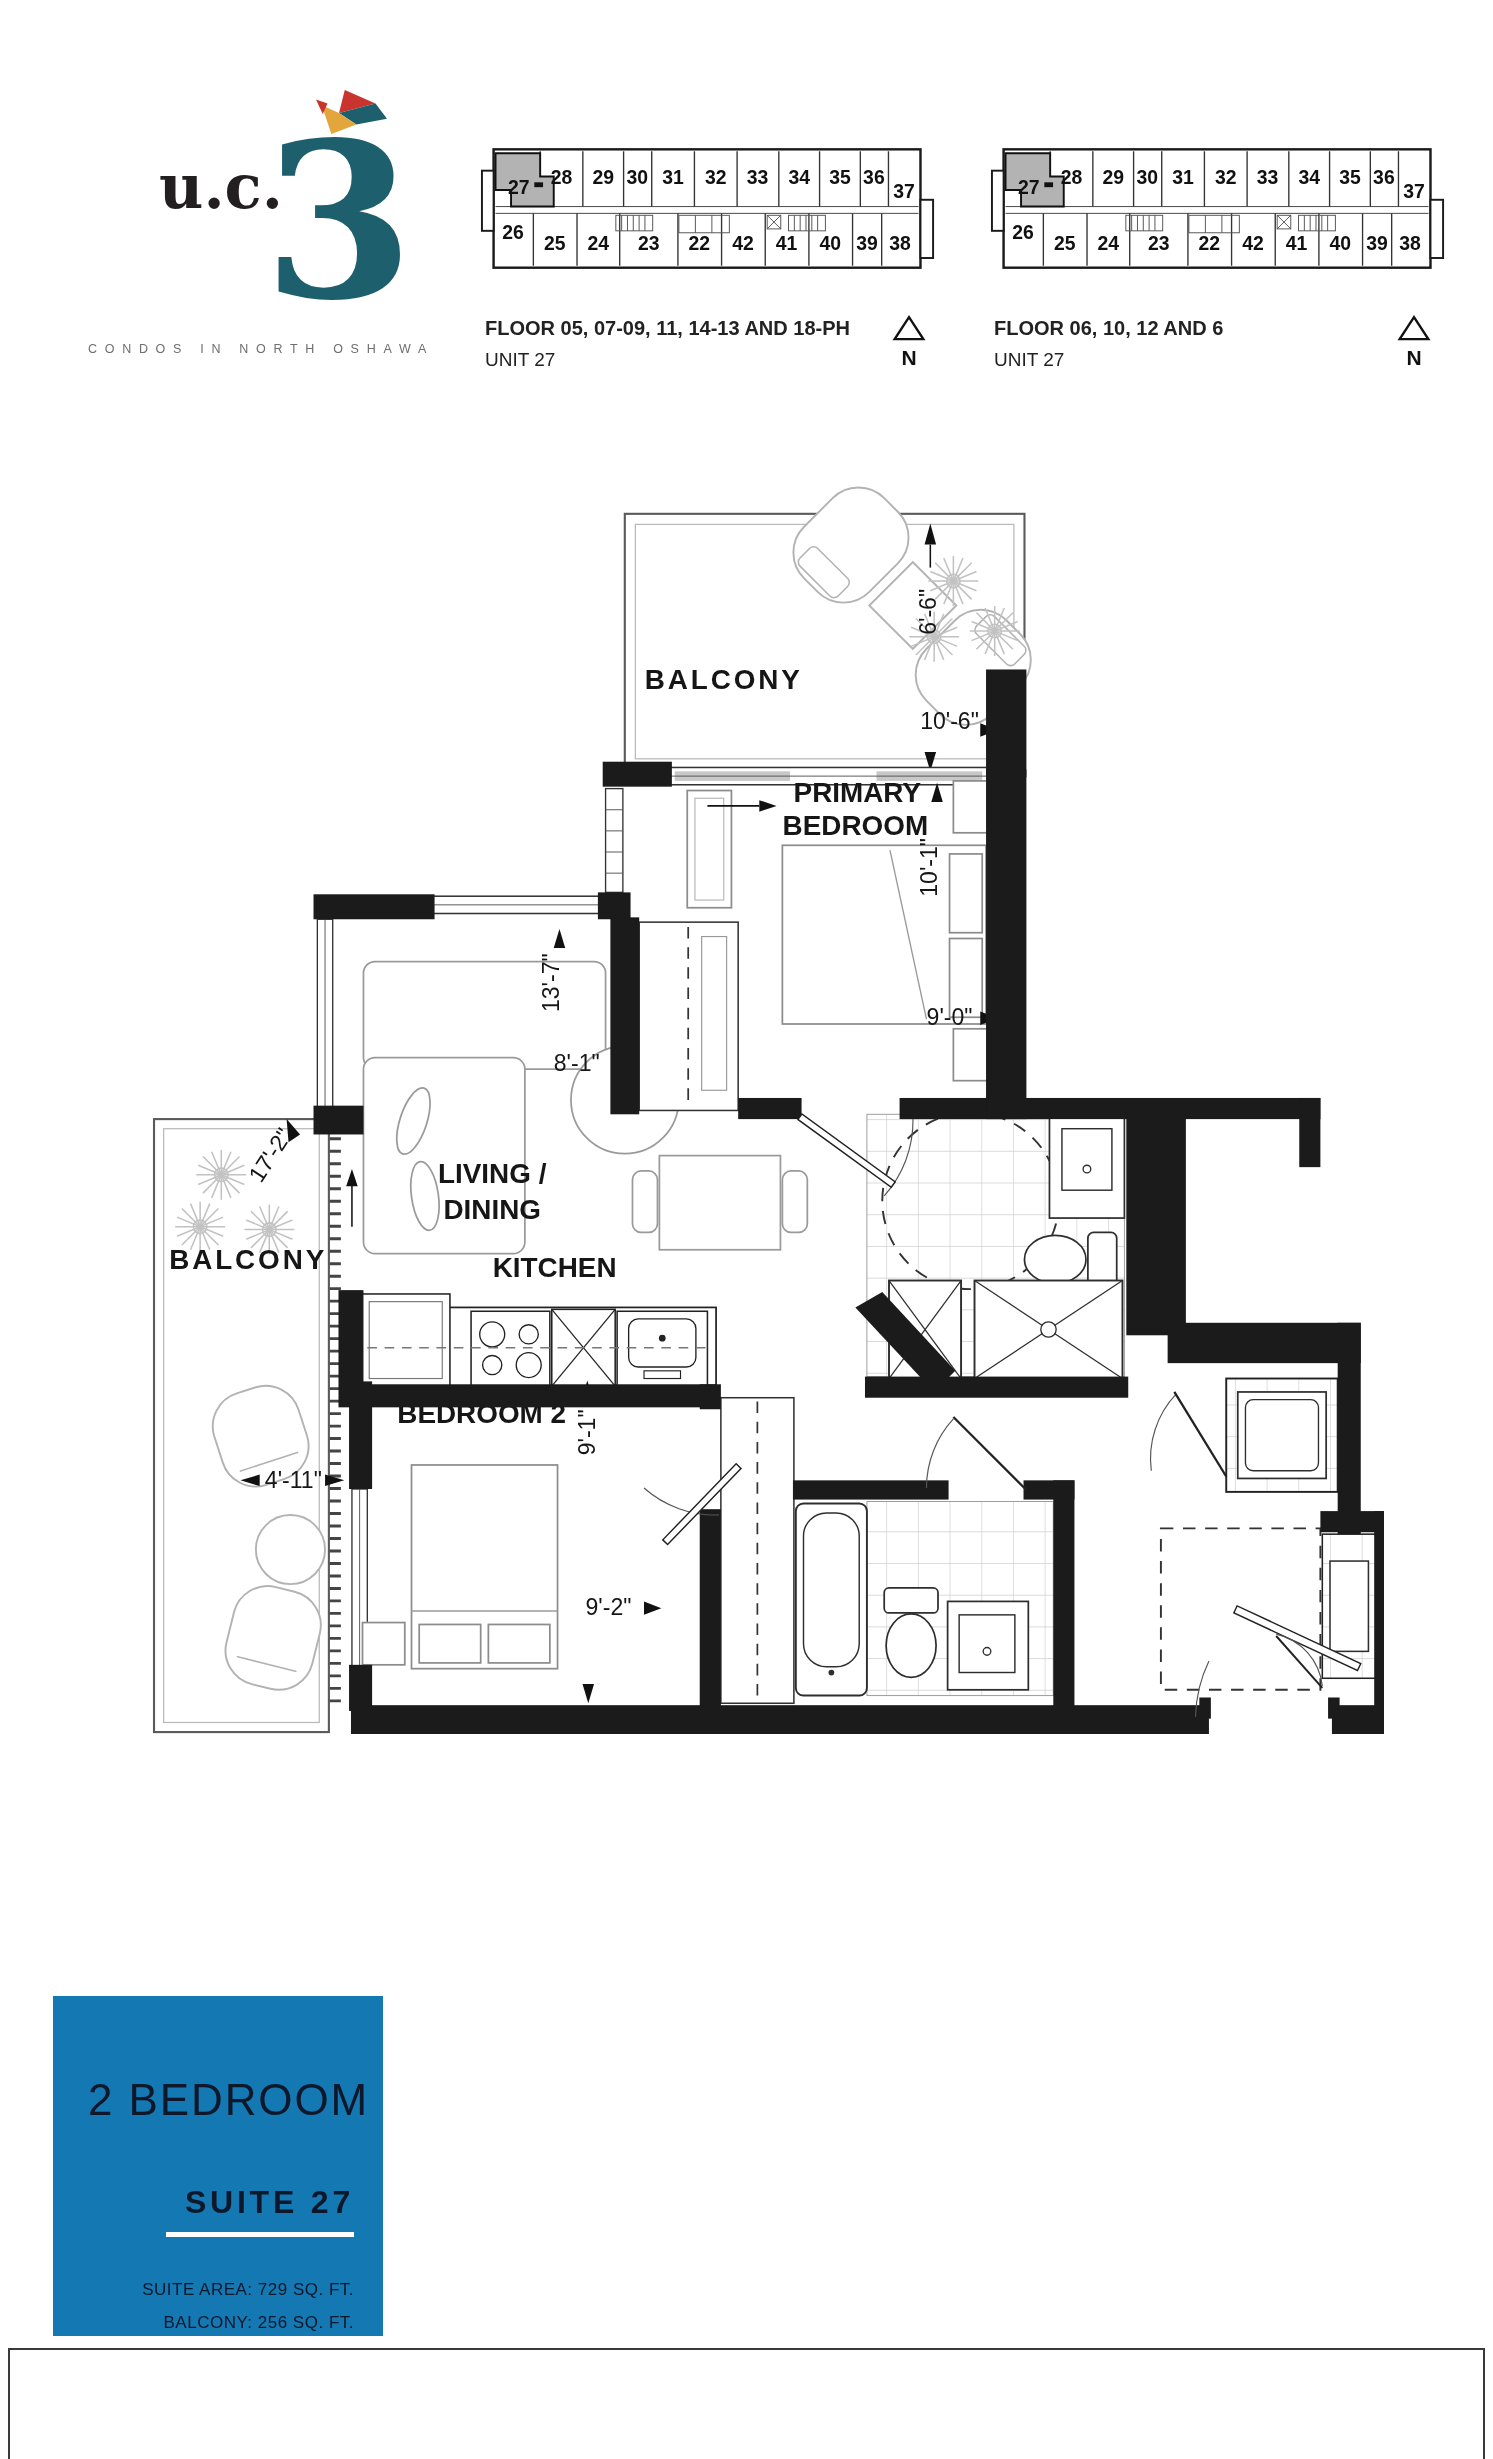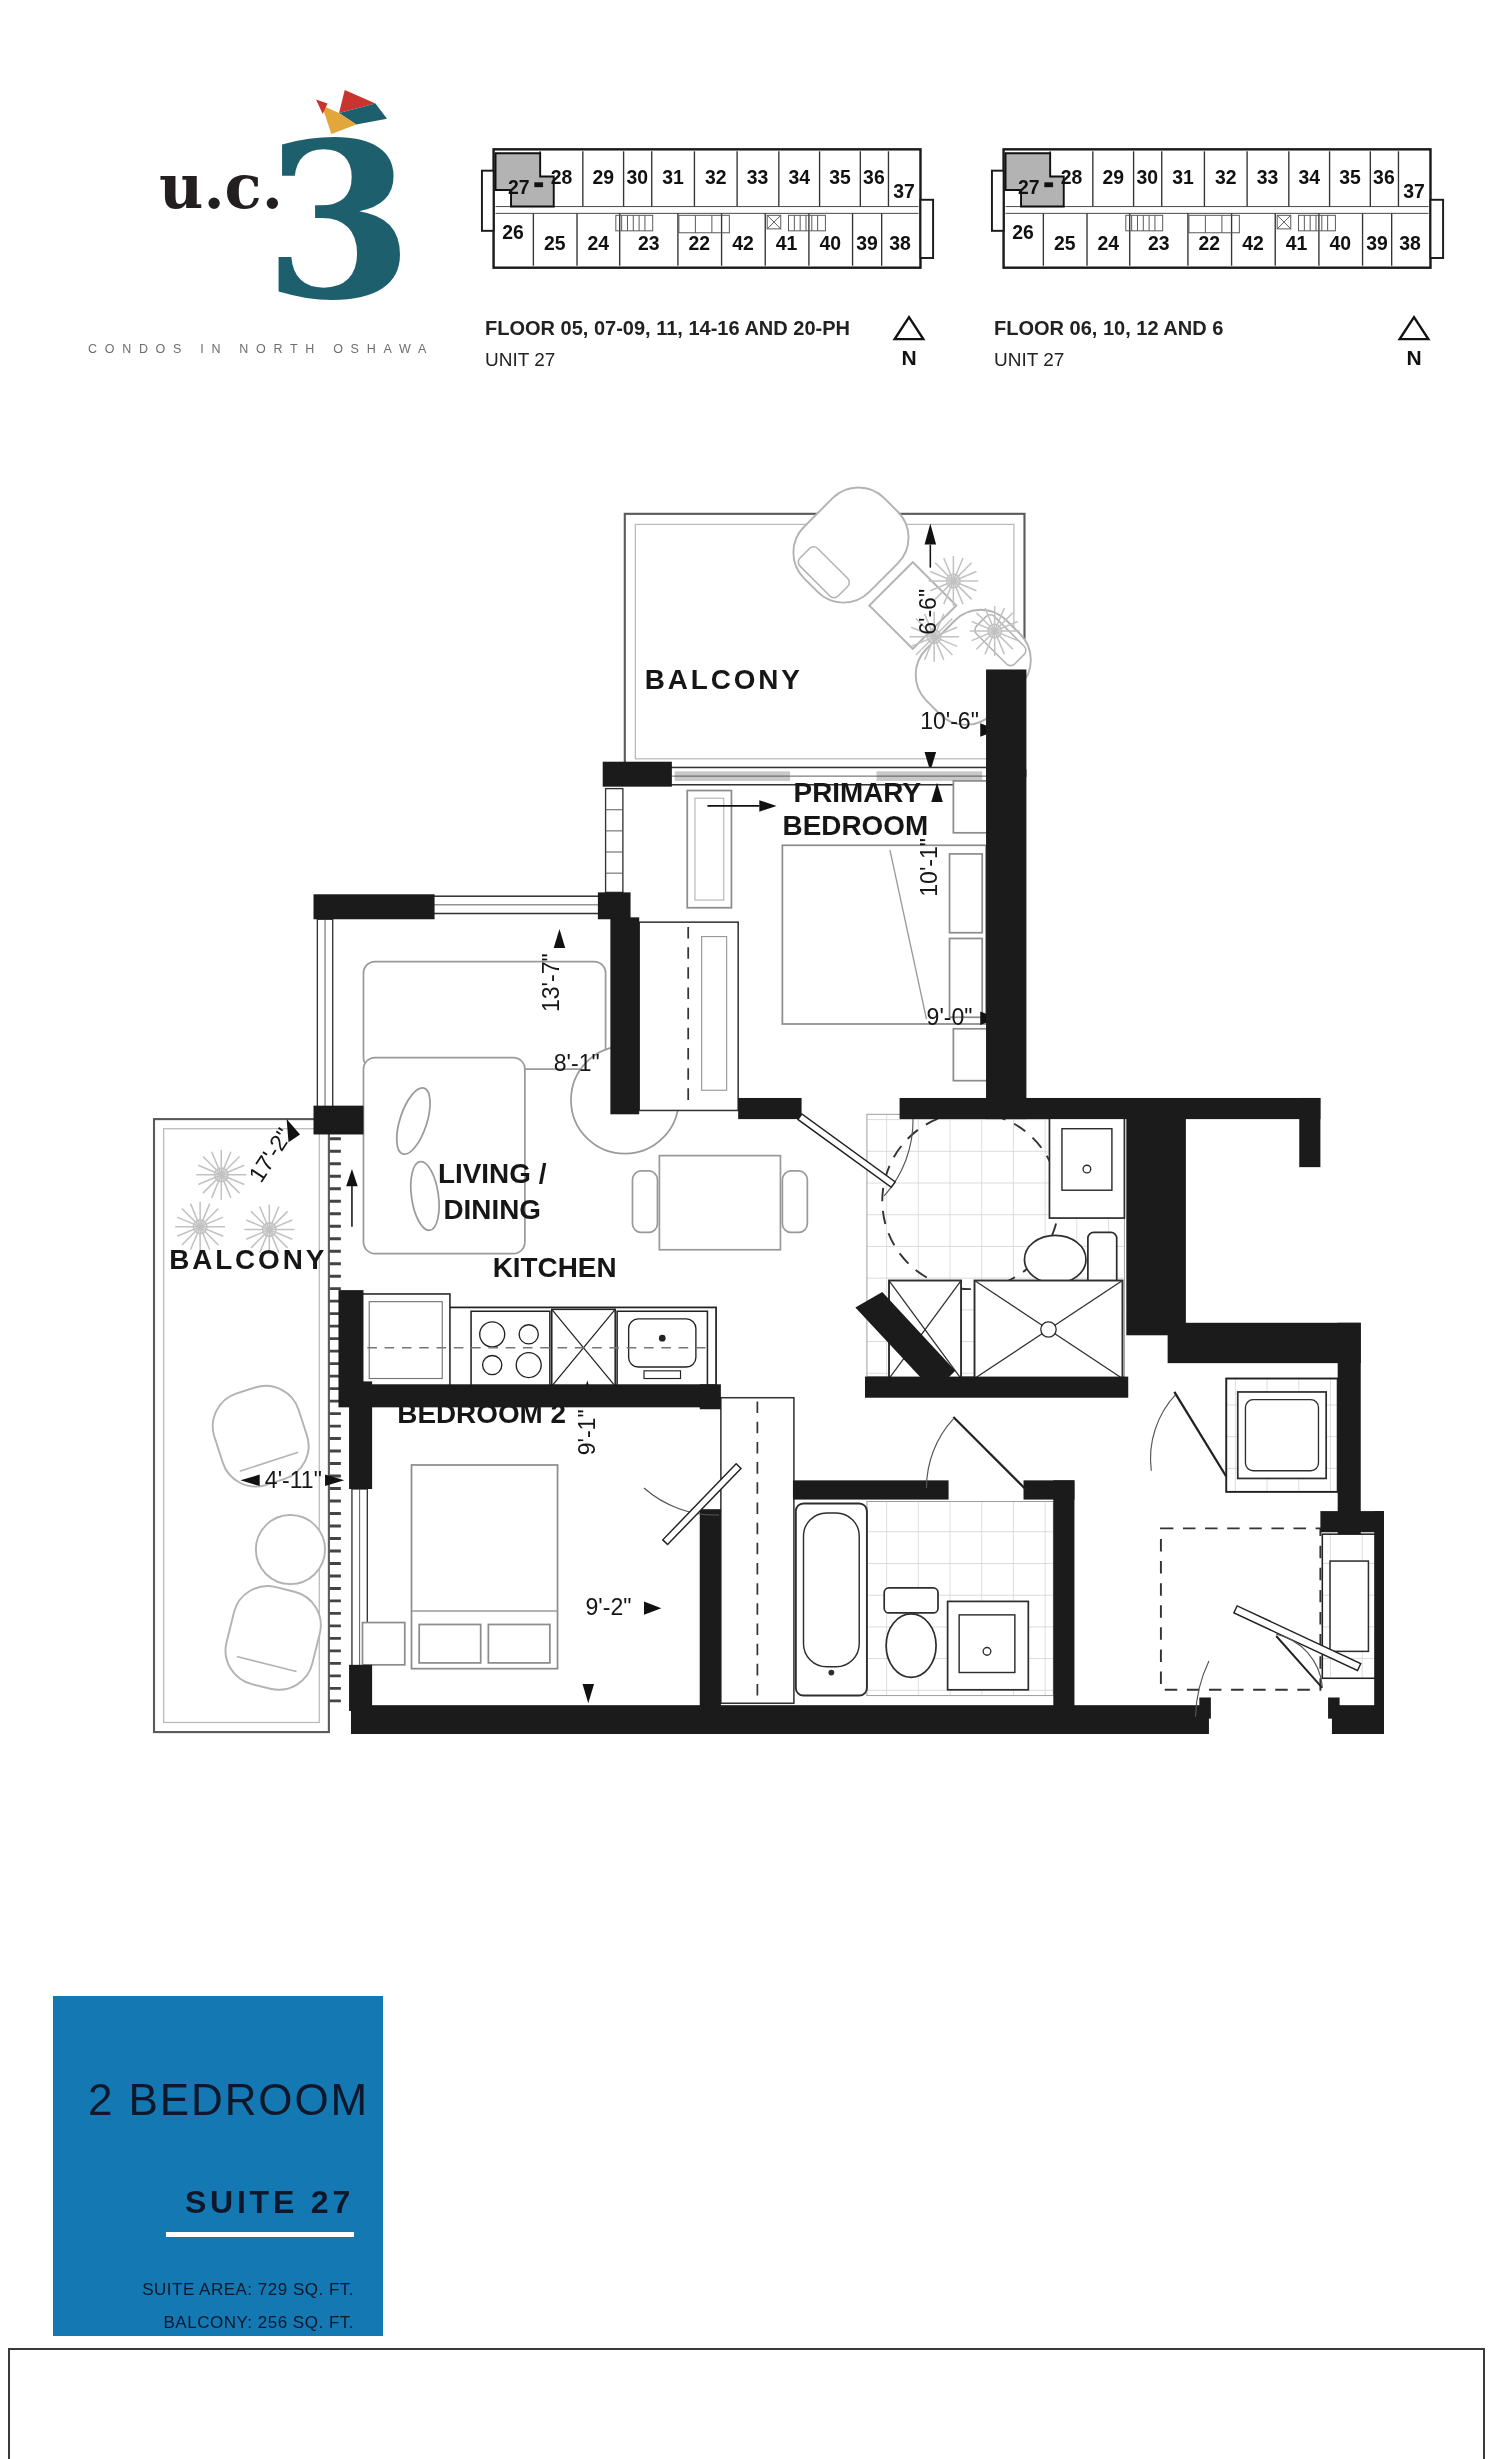--- a/index.html
+++ b/index.html
@@ -238,21 +238,21 @@
         <text class="kpt" x="271" y="140">42</text>
         <text class="kpt" x="316" y="140">41</text>
         <text class="kpt" x="361" y="140">40</text>
         <text class="kpt" x="399" y="140">39</text>
         <text class="kpt" x="433" y="140">38</text>
       </g>
     </svg>
   </div>
 
   <div class="kp-cap" id="cap1">
-    <div class="l1">FLOOR 05, 07-09, 11, 14-16 AND 20-PH</div>
+    <div class="l1">FLOOR 05, 07-09, 11, 14-13 AND 18-PH</div>
     <div class="l2">UNIT 27</div>
   </div>
   <div class="kp-cap" id="cap2">
     <div class="l1">FLOOR 06, 10, 12 AND 6</div>
     <div class="l2">UNIT 27</div>
   </div>
 
   <svg class="north" id="north1" viewBox="0 0 44 60">
     <polygon points="22,4 37,27 7,27" fill="#fff" stroke="#111" stroke-width="2.5"></polygon>
     <text class="nt" x="22" y="54" text-anchor="middle">N</text>

